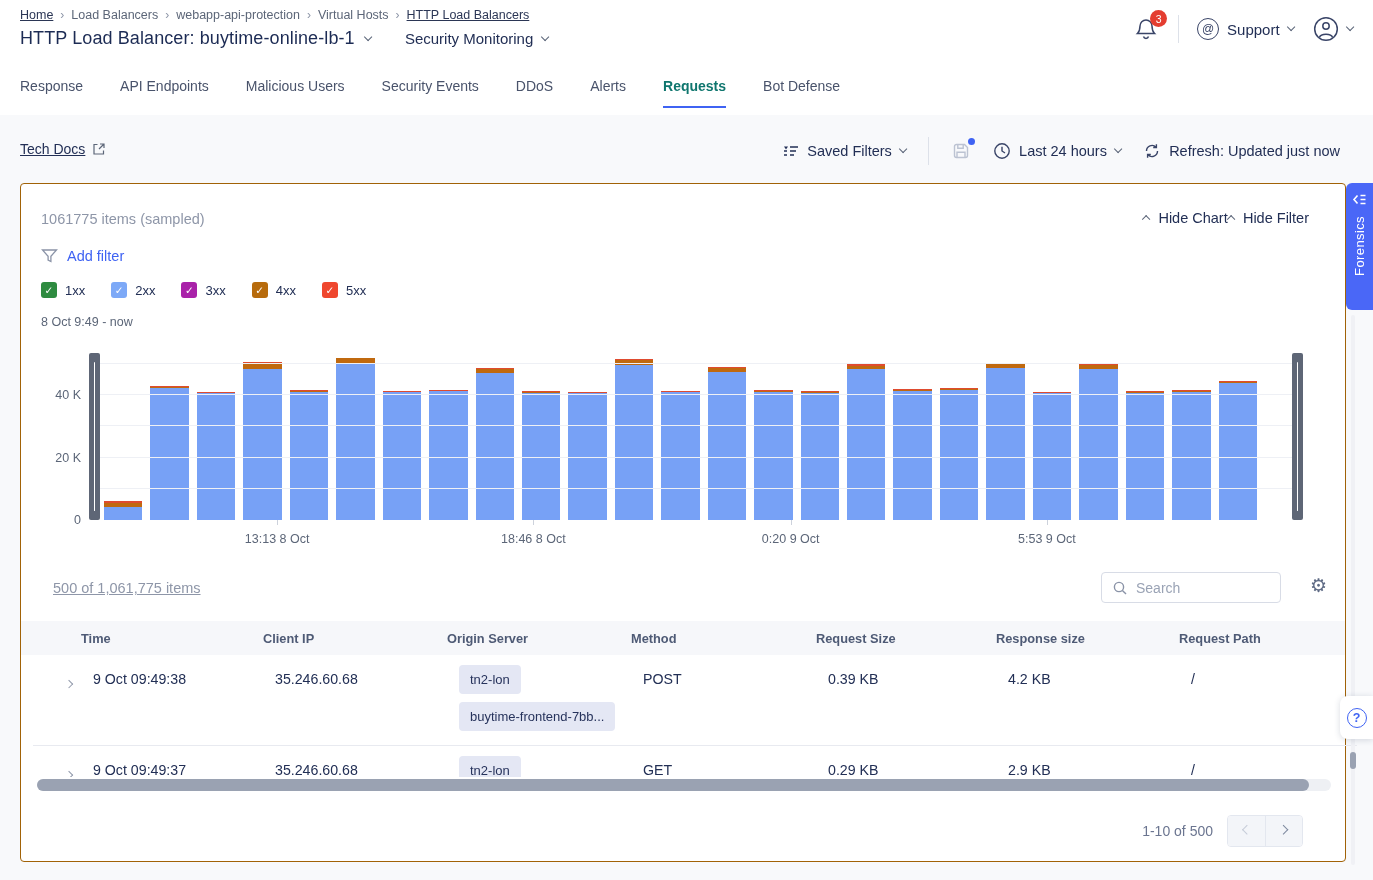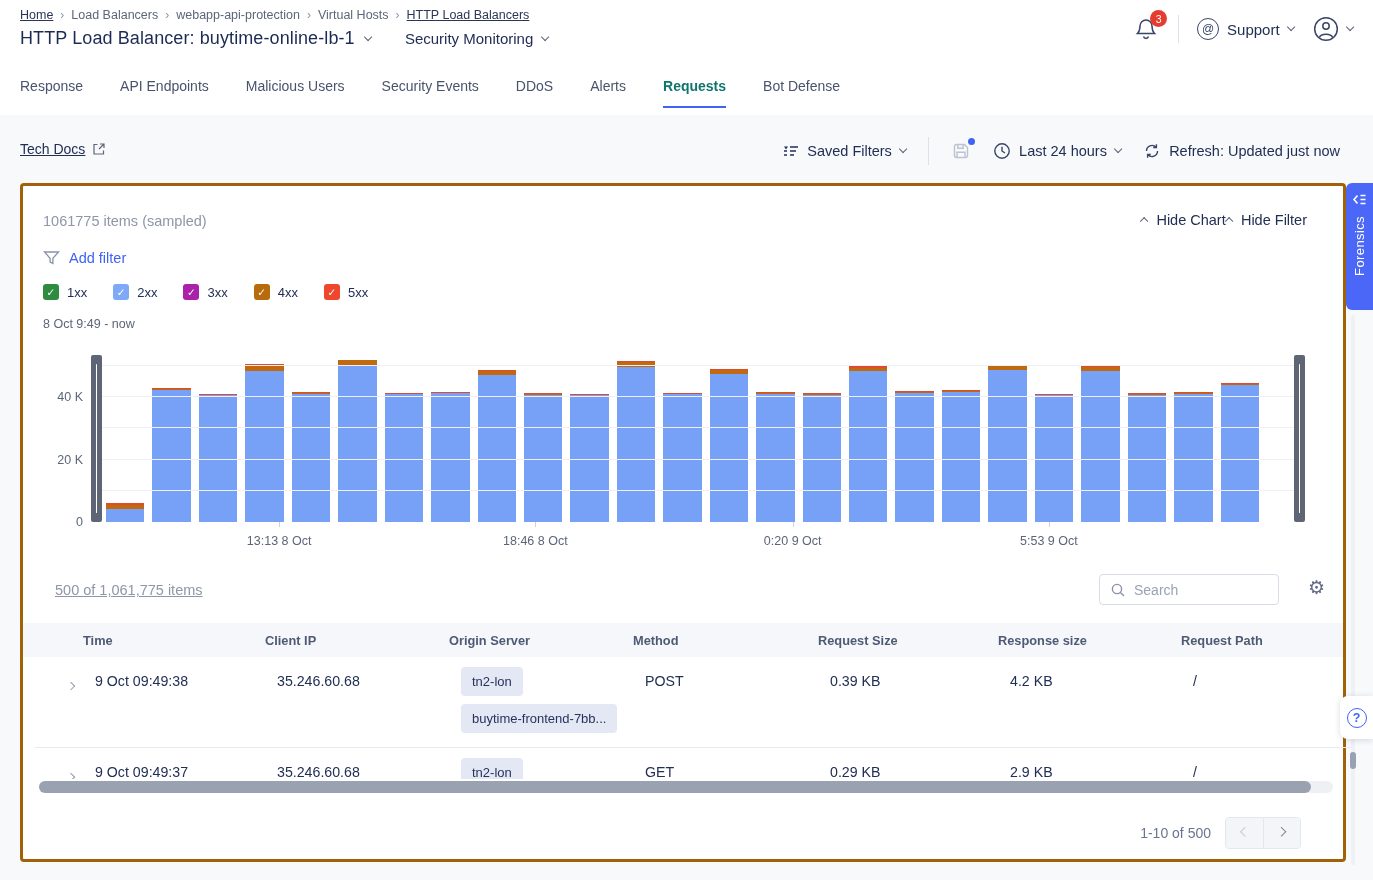--- a/index.html
+++ b/index.html
@@ -35,21 +35,21 @@
   
   .toolbar { position:absolute; top:115px; left:0; width:100%; height:68px; }
   .techdocs { position:absolute; left:20px; top:26px; display:flex; align-items:center; gap:7px; font-size:14px; color:#222f55; cursor:pointer; }
   .techdocs span { text-decoration:underline; font-weight:500; }
   .toolbar-right { position:absolute; right:33px; top:22px; display:flex; align-items:center; gap:22px; }
   .tool-item { display:flex; align-items:center; gap:8px; font-size:14.5px; color:#222f55; cursor:pointer; }
   .save-wrap { position:relative; }
   .blue-dot { position:absolute; top:-3px; right:-4px; width:7px; height:7px; border-radius:50%; background:#3f63f3; }
 
   
-  .card { position:absolute; left:20px; top:183px; width:1326px; height:679px; background:#fff; border:3px solid #a16207; border-radius:4px; }
+  .card { position:absolute; left:20px; top:183px; width:1326px; height:679px; background:#fff; border:1px solid #a16207; border-radius:4px; }
   .items-count { position:absolute; left:20px; top:27px; font-size:14.5px; color:#8e96a8; }
   .panel-toggles { position:absolute; right:36px; top:26px; display:flex; }
   .toggle { display:flex; align-items:center; gap:9px; font-size:14.5px; color:#222f55; cursor:pointer; }
   .add-filter { position:absolute; left:20px; top:64px; display:flex; align-items:center; gap:9px; font-size:14.5px; color:#3f63f3; cursor:pointer; }
   .legend { position:absolute; left:20px; top:98px; display:flex; gap:26px; }
   .chip { display:flex; align-items:center; gap:8px; font-size:13px; color:#222f55; cursor:pointer; }
   .chip-box { width:16px; height:16px; border-radius:3px; display:flex; align-items:center; justify-content:center; color:#fff; font-size:10.5px; font-weight:700; }
   .range-label { position:absolute; left:20px; top:131px; font-size:12.5px; color:#5c6678; }
 
   

